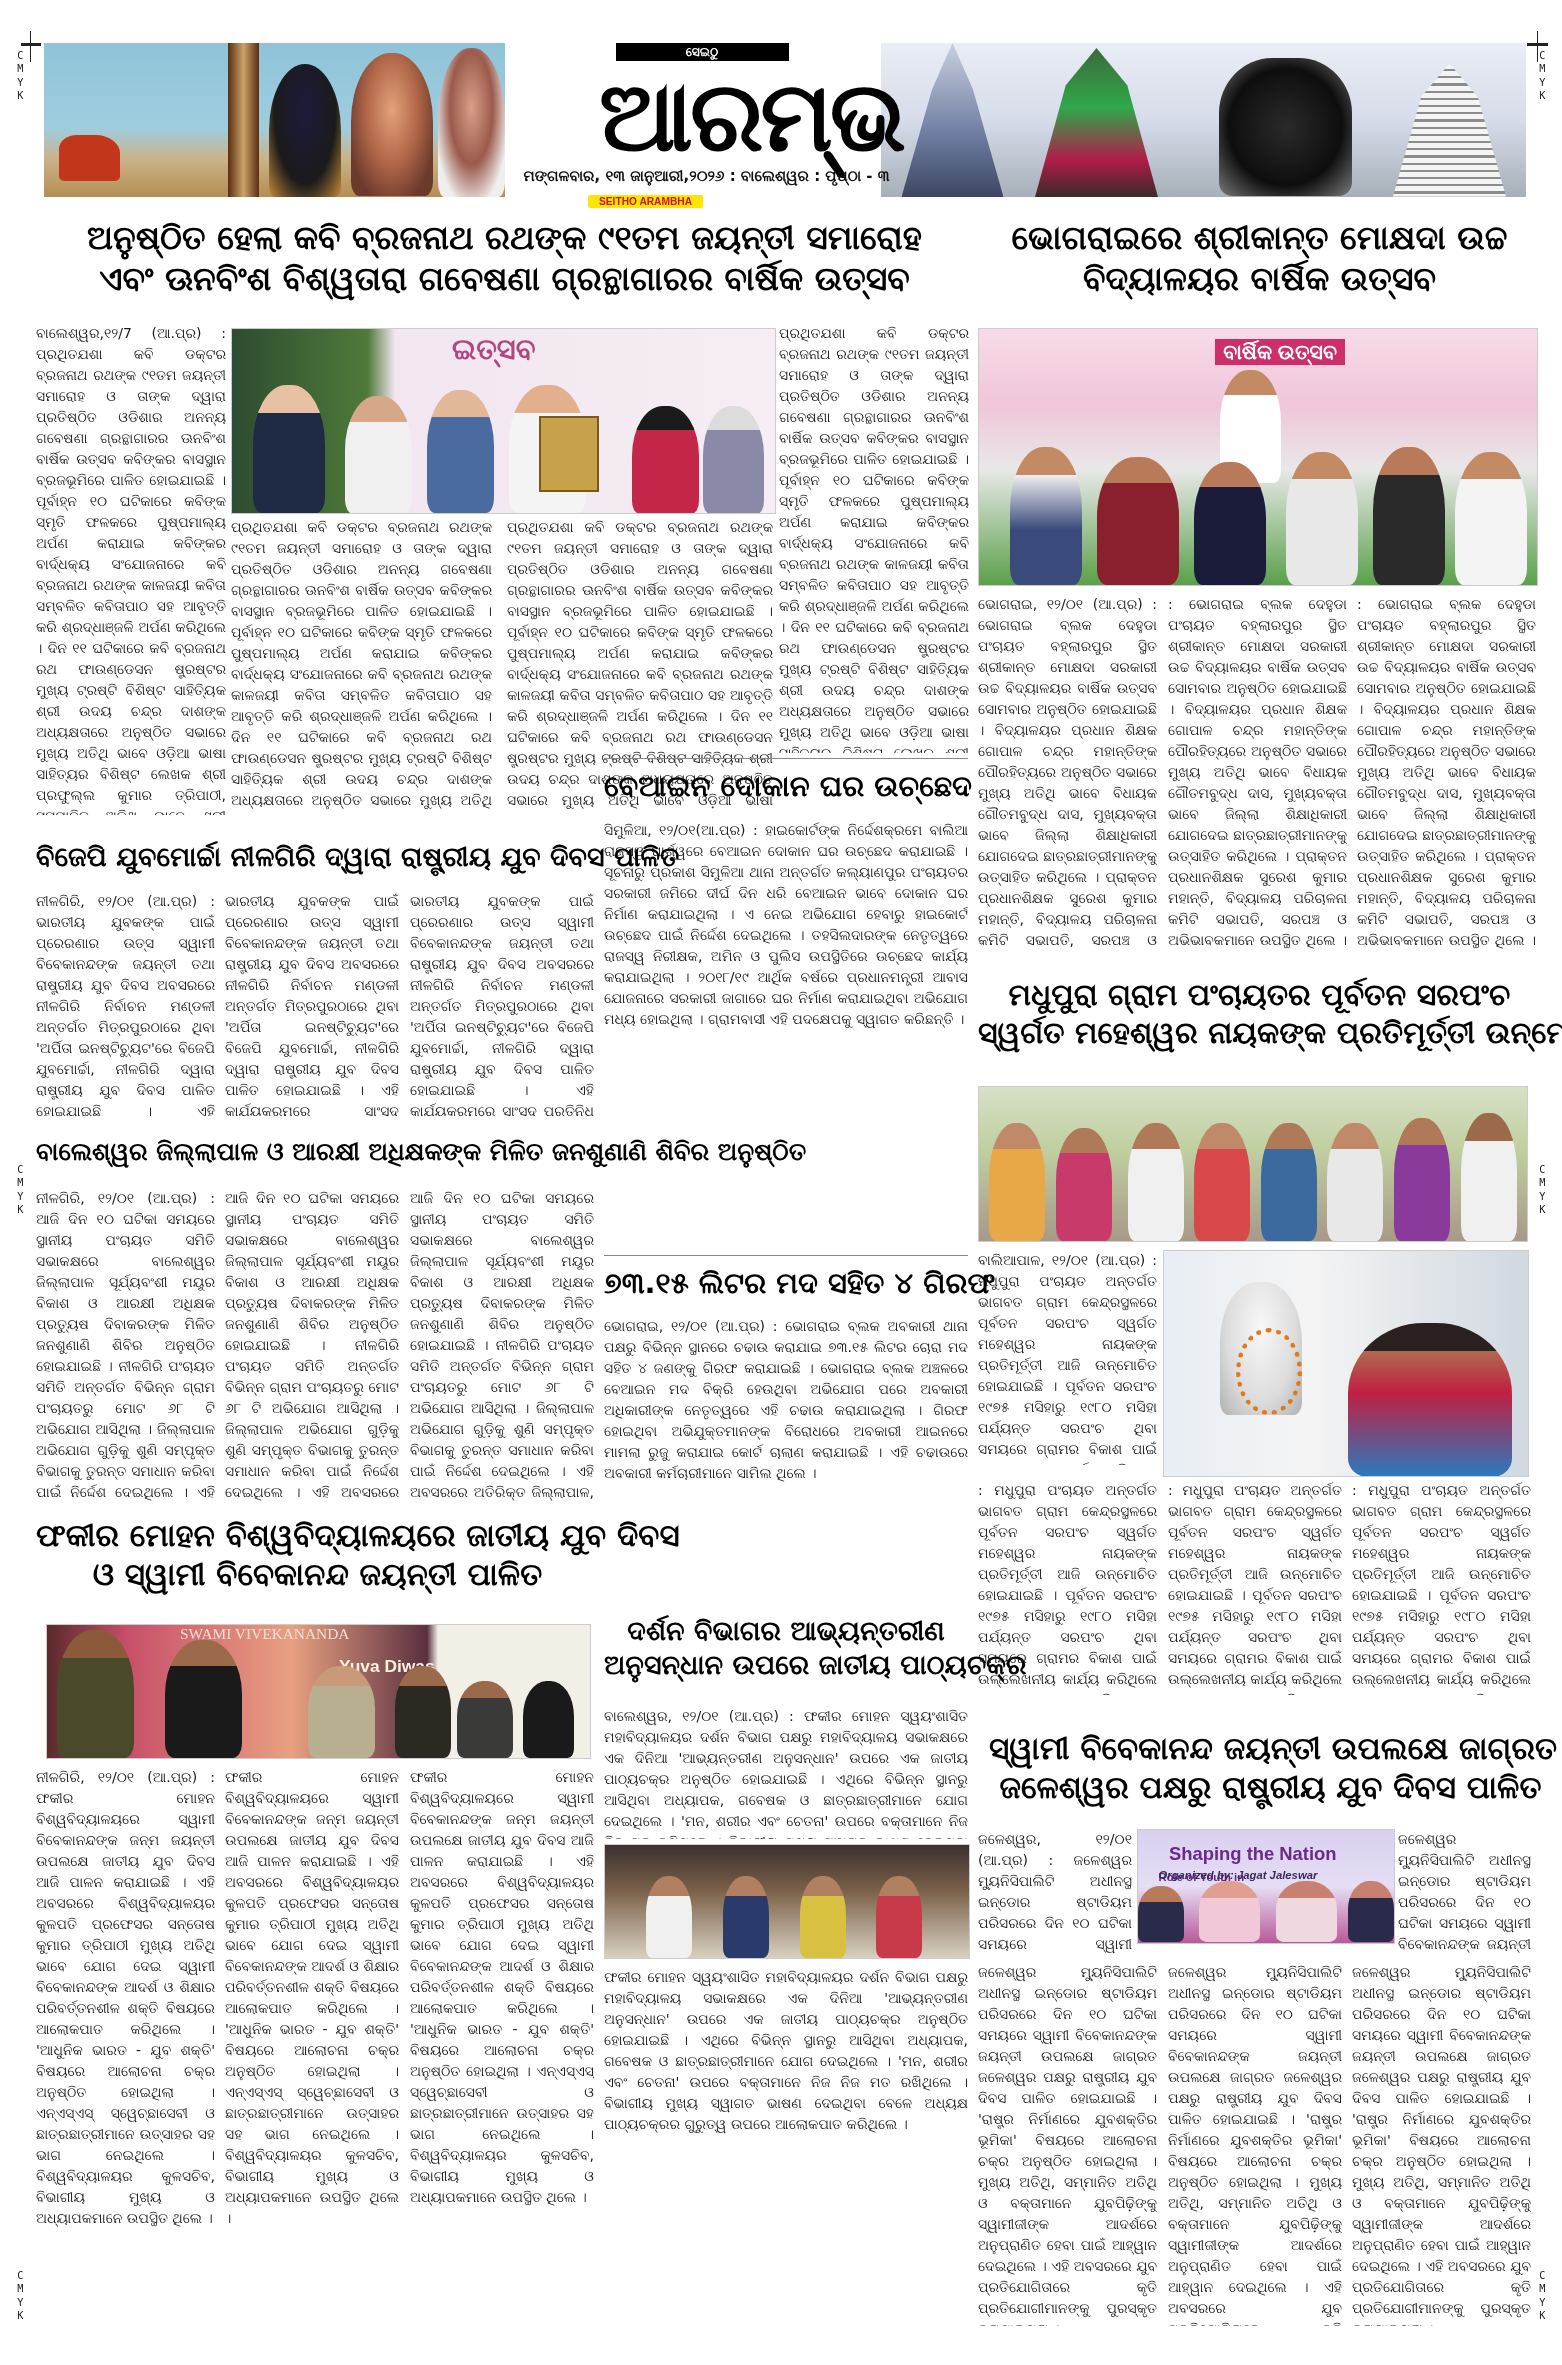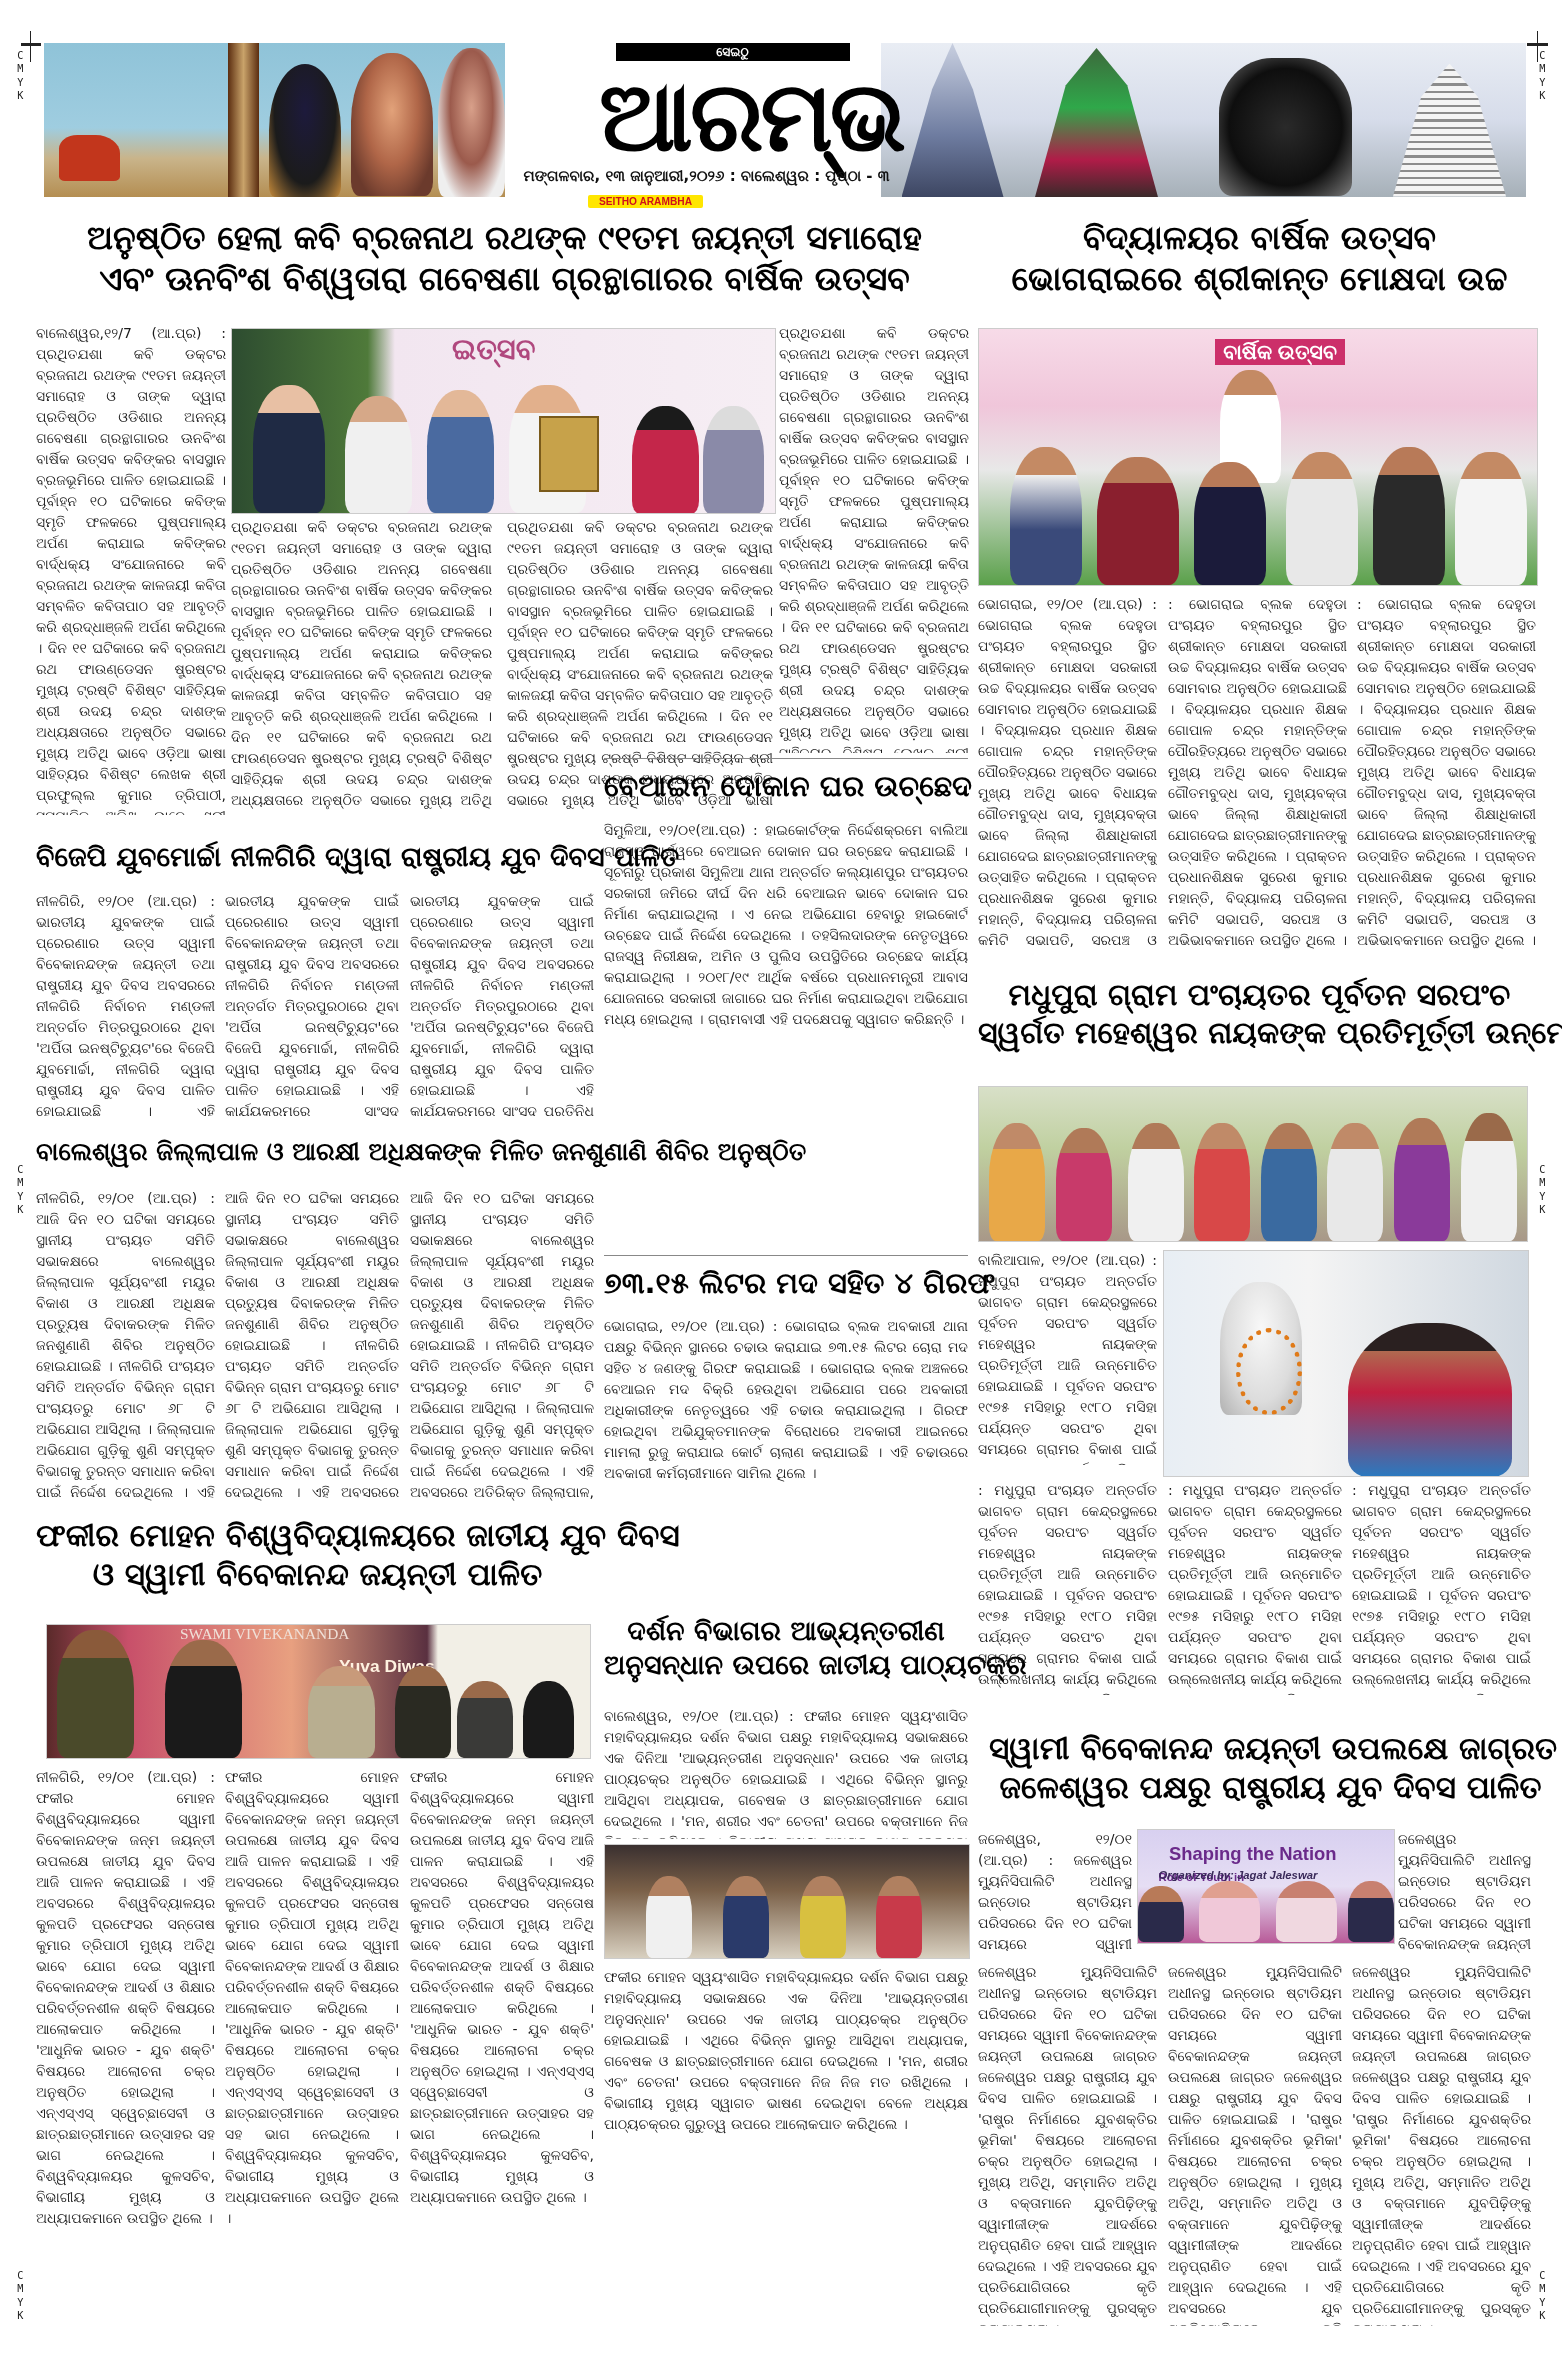--- a/index.html
+++ b/index.html
@@ -3,21 +3,21 @@
 <meta charset="utf-8">
 <style>
   html,body{margin:0;padding:0;background:#fff;}
   body{width:1563px;height:2366px;position:relative;overflow:hidden;font-family:"DejaVu Sans",sans-serif;color:#111;}
   .regmark{position:absolute;width:20.5px;font-size:10.2px;line-height:13.3px;text-align:center;color:#222;font-family:"DejaVu Sans Mono",monospace;}
   .regline{position:absolute;background:#222;}
   
   .mast-photo{position:absolute;overflow:hidden;}
   .ph{position:absolute;}
   .logo-box{position:absolute;left:594px;top:43px;width:210px;height:143px;}
-  .logo-tag{position:absolute;left:21.5px;top:0;width:234px;height:18.4px;background:#000;color:#fff;font-size:12.3px;font-weight:bold;text-align:center;line-height:18.4px;}
+  .logo-tag{position:absolute;left:21.5px;top:0;width:173px;height:18.4px;background:#000;color:#fff;font-size:12.3px;font-weight:bold;text-align:center;line-height:18.4px;}
   .logo-main{position:absolute;left:5.1px;top:15.4px;width:225px;height:118px;font-size:97px;font-weight:bold;line-height:118px;letter-spacing:-3.1px;color:#000;text-align:center;}
   .logo-en{position:absolute;left:588px;top:147px;background:#ffe600;color:#d0101a;font-size:10.2px;font-weight:bold;padding:1px 11px;font-family:"Liberation Sans",sans-serif;border-radius:2px;margin-top:48px;}
   .dateline{position:absolute;left:512px;top:167px;width:389px;font-size:15px;font-weight:bold;text-align:center;white-space:nowrap;}
   
   .hl{position:absolute;font-weight:bold;color:#000;text-align:center;line-height:1.25;white-space:nowrap;font-family:"DejaVu Sans",sans-serif;}
   .hl span{display:block;}
   .body{position:absolute;font-size:14px;line-height:21px;text-align:justify;color:#1a1a1a;overflow:hidden;font-family:"DejaVu Sans",sans-serif;}
   .body .dl{font-weight:normal;}
   .photo{position:absolute;overflow:hidden;border:0.5px solid #ccc;}
   .person{position:absolute;border-radius:46% 46% 12% 12%;}
@@ -110,22 +110,22 @@
   <span>ପ୍ରଥିତଯଶା କବି ଡକ୍ଟର ବ୍ରଜନାଥ ରଥଙ୍କ ୯୧ତମ ଜୟନ୍ତୀ ସମାରୋହ ଓ ତାଙ୍କ ଦ୍ୱାରା ପ୍ରତିଷ୍ଠିତ ଓଡିଶାର ଅନନ୍ୟ ଗବେଷଣା ଗ୍ରନ୍ଥାଗାରର ଊନବିଂଶ ବାର୍ଷିକ ଉତ୍ସବ କବିଙ୍କର ବାସସ୍ଥାନ ବ୍ରଜଭୂମିରେ ପାଳିତ ହୋଇଯାଇଛି । ପୂର୍ବାହ୍ନ ୧୦ ଘଟିକାରେ କବିଙ୍କ ସ୍ମୃତି ଫଳକରେ ପୁଷ୍ପମାଲ୍ୟ ଅର୍ପଣ କରାଯାଇ କବିଙ୍କର ବାର୍ଦ୍ଧକ୍ୟ ସଂଯୋଜନାରେ କବି ବ୍ରଜନାଥ ରଥଙ୍କ କାଳଜୟୀ କବିତା ସମ୍ବଳିତ କବିତାପାଠ ସହ ଆବୃତ୍ତି କରି ଶ୍ରଦ୍ଧାଞ୍ଜଳି ଅର୍ପଣ କରିଥିଲେ । ଦିନ ୧୧ ଘଟିକାରେ କବି ବ୍ରଜନାଥ ରଥ ଫାଉଣ୍ଡେସନ ଷ୍ଟ୍ରଷ୍ଟର ମୁଖ୍ୟ ଟ୍ରଷ୍ଟି ବିଶିଷ୍ଟ ସାହିତ୍ୟିକ ଶ୍ରୀ ଉଦୟ ଚନ୍ଦ୍ର ଦାଶଙ୍କ ଅଧ୍ୟକ୍ଷତାରେ ଅନୁଷ୍ଠିତ ସଭାରେ ମୁଖ୍ୟ ଅତିଥି ଭାବେ ଓଡ଼ିଆ ଭାଷା ସାହିତ୍ୟର ବିଶିଷ୍ଟ ଲେଖକ ଶ୍ରୀ ପ୍ରଫୁଲ୍ଲ କୁମାର ତ୍ରିପାଠୀ, ସମ୍ମାନିତ ଅତିଥି ଭାବେ ଶ୍ରୀ ଶଙ୍କର ପ୍ରସାଦ ଦାସ ଯୋଗଦେଇଥିଲେ । ଫାଉଣ୍ଡେସନ ପକ୍ଷରୁ ସମ୍ମାନିତ ବ୍ୟକ୍ତିମାନଙ୍କୁ ମାନପତ୍ର, ଉତ୍ତରୀୟ ଓ ସ୍ମାରକୀ ପ୍ରଦାନ କରି ସମ୍ମାନିତ କରାଯାଇଥିଲା । କବିଙ୍କ ସାହିତ୍ୟ ସାଧନା ସମ୍ପର୍କରେ ବକ୍ତାମାନେ ଆଲୋକପାତ କରିଥିଲେ । ସଭାରେ ବିଶିଷ୍ଟ ବ୍ୟକ୍ତି ଓ ସାହିତ୍ୟପ୍ରେମୀ ଉପସ୍ଥିତ ଥିଲେ ।</span>
 </div>
 <div class="body" style="left:507px;top:517px;width:266px;height:297px;">
   <span>ପ୍ରଥିତଯଶା କବି ଡକ୍ଟର ବ୍ରଜନାଥ ରଥଙ୍କ ୯୧ତମ ଜୟନ୍ତୀ ସମାରୋହ ଓ ତାଙ୍କ ଦ୍ୱାରା ପ୍ରତିଷ୍ଠିତ ଓଡିଶାର ଅନନ୍ୟ ଗବେଷଣା ଗ୍ରନ୍ଥାଗାରର ଊନବିଂଶ ବାର୍ଷିକ ଉତ୍ସବ କବିଙ୍କର ବାସସ୍ଥାନ ବ୍ରଜଭୂମିରେ ପାଳିତ ହୋଇଯାଇଛି । ପୂର୍ବାହ୍ନ ୧୦ ଘଟିକାରେ କବିଙ୍କ ସ୍ମୃତି ଫଳକରେ ପୁଷ୍ପମାଲ୍ୟ ଅର୍ପଣ କରାଯାଇ କବିଙ୍କର ବାର୍ଦ୍ଧକ୍ୟ ସଂଯୋଜନାରେ କବି ବ୍ରଜନାଥ ରଥଙ୍କ କାଳଜୟୀ କବିତା ସମ୍ବଳିତ କବିତାପାଠ ସହ ଆବୃତ୍ତି କରି ଶ୍ରଦ୍ଧାଞ୍ଜଳି ଅର୍ପଣ କରିଥିଲେ । ଦିନ ୧୧ ଘଟିକାରେ କବି ବ୍ରଜନାଥ ରଥ ଫାଉଣ୍ଡେସନ ଷ୍ଟ୍ରଷ୍ଟର ମୁଖ୍ୟ ଟ୍ରଷ୍ଟି ବିଶିଷ୍ଟ ସାହିତ୍ୟିକ ଶ୍ରୀ ଉଦୟ ଚନ୍ଦ୍ର ଦାଶଙ୍କ ଅଧ୍ୟକ୍ଷତାରେ ଅନୁଷ୍ଠିତ ସଭାରେ ମୁଖ୍ୟ ଅତିଥି ଭାବେ ଓଡ଼ିଆ ଭାଷା ସାହିତ୍ୟର ବିଶିଷ୍ଟ ଲେଖକ ଶ୍ରୀ ପ୍ରଫୁଲ୍ଲ କୁମାର ତ୍ରିପାଠୀ, ସମ୍ମାନିତ ଅତିଥି ଭାବେ ଶ୍ରୀ ଶଙ୍କର ପ୍ରସାଦ ଦାସ ଯୋଗଦେଇଥିଲେ । ଫାଉଣ୍ଡେସନ ପକ୍ଷରୁ ସମ୍ମାନିତ ବ୍ୟକ୍ତିମାନଙ୍କୁ ମାନପତ୍ର, ଉତ୍ତରୀୟ ଓ ସ୍ମାରକୀ ପ୍ରଦାନ କରି ସମ୍ମାନିତ କରାଯାଇଥିଲା । କବିଙ୍କ ସାହିତ୍ୟ ସାଧନା ସମ୍ପର୍କରେ ବକ୍ତାମାନେ ଆଲୋକପାତ କରିଥିଲେ । ସଭାରେ ବିଶିଷ୍ଟ ବ୍ୟକ୍ତି ଓ ସାହିତ୍ୟପ୍ରେମୀ ଉପସ୍ଥିତ ଥିଲେ ।</span>
 </div>
 <div class="body" style="left:779px;top:323px;width:190px;height:430px;">
   <span>ପ୍ରଥିତଯଶା କବି ଡକ୍ଟର ବ୍ରଜନାଥ ରଥଙ୍କ ୯୧ତମ ଜୟନ୍ତୀ ସମାରୋହ ଓ ତାଙ୍କ ଦ୍ୱାରା ପ୍ରତିଷ୍ଠିତ ଓଡିଶାର ଅନନ୍ୟ ଗବେଷଣା ଗ୍ରନ୍ଥାଗାରର ଊନବିଂଶ ବାର୍ଷିକ ଉତ୍ସବ କବିଙ୍କର ବାସସ୍ଥାନ ବ୍ରଜଭୂମିରେ ପାଳିତ ହୋଇଯାଇଛି । ପୂର୍ବାହ୍ନ ୧୦ ଘଟିକାରେ କବିଙ୍କ ସ୍ମୃତି ଫଳକରେ ପୁଷ୍ପମାଲ୍ୟ ଅର୍ପଣ କରାଯାଇ କବିଙ୍କର ବାର୍ଦ୍ଧକ୍ୟ ସଂଯୋଜନାରେ କବି ବ୍ରଜନାଥ ରଥଙ୍କ କାଳଜୟୀ କବିତା ସମ୍ବଳିତ କବିତାପାଠ ସହ ଆବୃତ୍ତି କରି ଶ୍ରଦ୍ଧାଞ୍ଜଳି ଅର୍ପଣ କରିଥିଲେ । ଦିନ ୧୧ ଘଟିକାରେ କବି ବ୍ରଜନାଥ ରଥ ଫାଉଣ୍ଡେସନ ଷ୍ଟ୍ରଷ୍ଟର ମୁଖ୍ୟ ଟ୍ରଷ୍ଟି ବିଶିଷ୍ଟ ସାହିତ୍ୟିକ ଶ୍ରୀ ଉଦୟ ଚନ୍ଦ୍ର ଦାଶଙ୍କ ଅଧ୍ୟକ୍ଷତାରେ ଅନୁଷ୍ଠିତ ସଭାରେ ମୁଖ୍ୟ ଅତିଥି ଭାବେ ଓଡ଼ିଆ ଭାଷା ସାହିତ୍ୟର ବିଶିଷ୍ଟ ଲେଖକ ଶ୍ରୀ ପ୍ରଫୁଲ୍ଲ କୁମାର ତ୍ରିପାଠୀ, ସମ୍ମାନିତ ଅତିଥି ଭାବେ ଶ୍ରୀ ଶଙ୍କର ପ୍ରସାଦ ଦାସ ଯୋଗଦେଇଥିଲେ । ଫାଉଣ୍ଡେସନ ପକ୍ଷରୁ ସମ୍ମାନିତ ବ୍ୟକ୍ତିମାନଙ୍କୁ ମାନପତ୍ର, ଉତ୍ତରୀୟ ଓ ସ୍ମାରକୀ ପ୍ରଦାନ କରି ସମ୍ମାନିତ କରାଯାଇଥିଲା । କବିଙ୍କ ସାହିତ୍ୟ ସାଧନା ସମ୍ପର୍କରେ ବକ୍ତାମାନେ ଆଲୋକପାତ କରିଥିଲେ । ସଭାରେ ବିଶିଷ୍ଟ ବ୍ୟକ୍ତି ଓ ସାହିତ୍ୟପ୍ରେମୀ ଉପସ୍ଥିତ ଥିଲେ ।</span>
 </div>
 
 <div class="hl" style="left:978px;top:217px;width:563px;font-size:33px;">
+  <span>ଭୋଗରାଇରେ ଶ୍ରୀକାନ୍ତ ମୋକ୍ଷଦା ଉଚ୍ଚ</span>
   <span>ବିଦ୍ୟାଳୟର ବାର୍ଷିକ ଉତ୍ସବ</span>
-  <span>ଭୋଗରାଇରେ ଶ୍ରୀକାନ୍ତ ମୋକ୍ଷଦା ଉଚ୍ଚ</span>
 </div>
 <div class="photo" style="left:978px;top:328px;width:558px;height:256px;background:linear-gradient(180deg,#f7dbe8 0%,#f0c6da 30%,#e8e8e8 55%,#5aa04a 100%);">
   <div class="caption-banner" style="left:236px;top:10.2px;font-size:20.5px;color:#fff;background:#cc2f6a;padding:1px 8.2px;">ବାର୍ଷିକ ଉତ୍ସବ</div>
   <div class="person" style="left:241px;top:41px;width:61px;height:113px;background:linear-gradient(180deg,#c48a64 0 22%,#ffffff 22%);"></div>
   <div class="person" style="left:31px;top:118px;width:72px;height:138px;background:linear-gradient(180deg,#c48a64 0 20%,#f0f0f0 20%,#3a4a7a 60%);"></div>
   <div class="person" style="left:118px;top:128px;width:82px;height:128px;background:linear-gradient(180deg,#b87a58 0 20%,#8a1f2e 20%);"></div>
   <div class="person" style="left:215px;top:133px;width:72px;height:123px;background:linear-gradient(180deg,#b87a58 0 20%,#1b1b3a 20%);"></div>
   <div class="person" style="left:307px;top:123px;width:72px;height:133px;background:linear-gradient(180deg,#c48a64 0 20%,#e8e8e8 20%);"></div>
   <div class="person" style="left:394px;top:118px;width:72px;height:138px;background:linear-gradient(180deg,#b87a58 0 20%,#2a2a2a 20%);"></div>
   <div class="person" style="left:476px;top:123px;width:72px;height:133px;background:linear-gradient(180deg,#c48a64 0 20%,#f4f4f4 20%);"></div>

